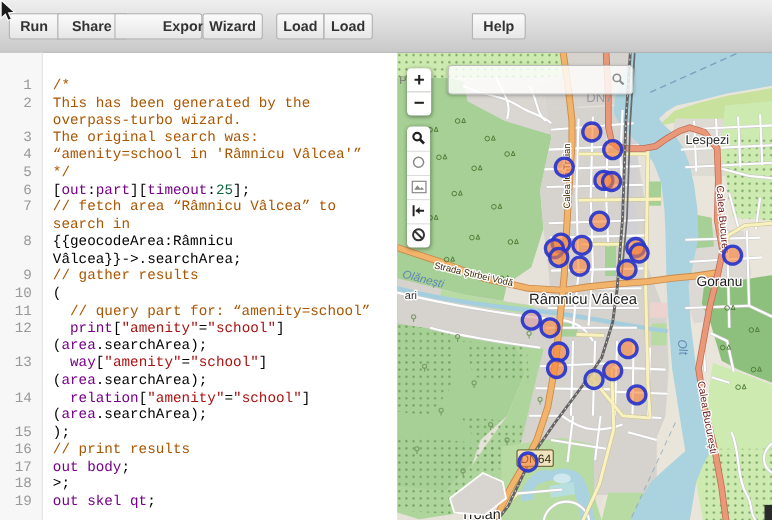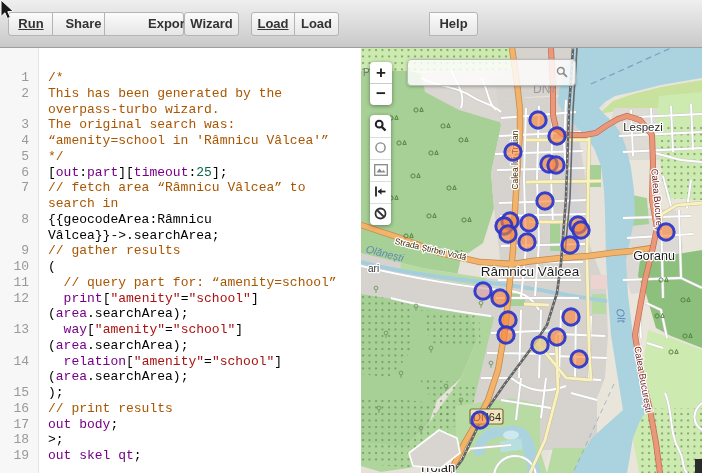--- a/index.html
+++ b/index.html
@@ -2,21 +2,21 @@
 <html><head>
 <meta charset="utf-8">
 <style>
   html,body{margin:0;padding:0;width:702px;height:473px;overflow:hidden;background:#fff;
     font-family:"Liberation Sans", sans-serif;}
   #topbar{position:absolute;left:0;top:0;width:702px;height:47px;
     background:linear-gradient(#efefef,#c9c9c9);border-bottom:1px solid #9e9e9e;}
   .btn{position:absolute;top:12px;height:24px;box-sizing:border-box;
     background:linear-gradient(#fbfbfb,#e6e6e6);border:1px solid #b4b4b4;
     color:#333;font-size:13px;font-weight:bold;text-align:center;line-height:22px;}
-  .rl{border-radius:3px 0 0 3px;text-decoration:underline;}
+  .rl{border-radius:3px 0 0 3px;}
   .rr{border-radius:0 3px 3px 0;}
   .ra{border-radius:3px;}
   #logo{position:absolute;left:496px;top:8px;font-size:23px;color:#9b9b9b;letter-spacing:0px;}
   #editor{position:absolute;left:0;top:48px;width:361px;height:425px;background:#fff;}
   #gutter{position:absolute;left:0;top:0;width:38px;height:425px;background:#f7f7f7;
     border-right:1px solid #e4e4e4;}
   .code,#gutter{font-family:"Liberation Mono", monospace;font-size:13px;line-height:15.75px;}
   #gutnums{position:absolute;top:22px;left:0;width:29px;text-align:right;color:#999;white-space:pre;}
   #code{position:absolute;left:48px;top:22px;white-space:pre;color:#000;}
   .c{color:#aa5500;}

